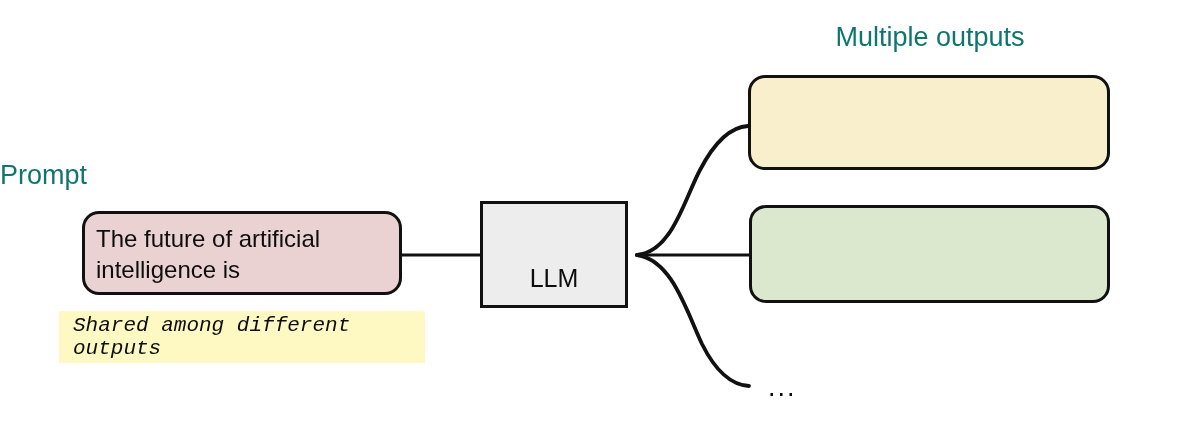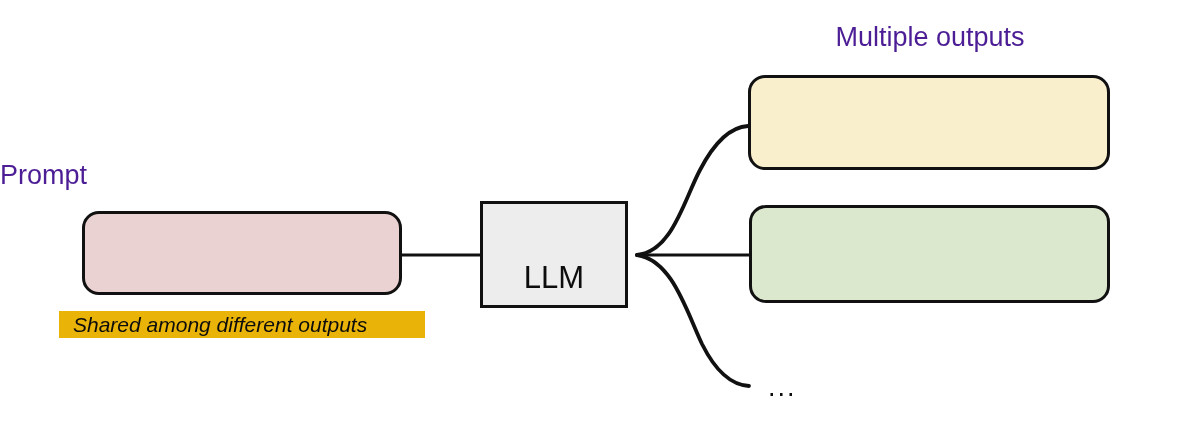--- a/index.html
+++ b/index.html
@@ -10,21 +10,21 @@
   #canvas {
     position: relative;
     width: 1200px;
     height: 426px;
     background: #ffffff;
     font-family: "Liberation Sans", sans-serif;
     overflow: hidden;
   }
   .label {
     position: absolute;
-    color: #4c1d95;
+    color: #0f766e;
     font-size: 27px;
     line-height: 1.15;
     white-space: nowrap;
   }
   #prompt-label {
     left: 0; top: 160px;
     width: 484px;
     text-align: left;
   }
   #outputs-label {
@@ -47,44 +47,45 @@
     position: absolute;
     left: 96px; top: 223px;
     width: 300px;
     font-size: 24px;
     line-height: 31px;
     color: #0d0d0d;
   }
   #shared-note {
     position: absolute;
     left: 59px; top: 311px;
-    width: 366px; height: 27px;
-    background: #eab308;
+    width: 366px; height: 52px;
+    background: #fef9c3;
     display: flex;
     align-items: center;
+    font-family: Liberation Mono, monospace;
   }
   #shared-note-text {
     font-size: 21px;
     font-style: italic;
     color: #0d0d0d;
     padding-left: 14px;
   }
   #llm-box {
     position: absolute;
     box-sizing: border-box;
     left: 480px; top: 201px;
     width: 148px; height: 107px;
     background: #ededed;
     border: 3px solid #111111;
     display: flex;
     align-items: center;
     justify-content: center;
   }
   #llm-label {
-    font-size: 31px;
+    font-size: 25px;
     color: #0d0d0d;
     margin-top: 47px;
   }
   #output-box-1 {
     left: 748px; top: 75px;
     width: 362px; height: 95px;
     background: #faefcc;
   }
   #output-box-2 {
     left: 749px; top: 205px;
@@ -114,20 +115,21 @@
     <path d="M 402 255 L 481 255" fill="none" stroke="#111111" stroke-width="3.2"></path>
     <path d="M 637 255 C 672 252 684 200 700 170 C 714 143 730 127 748 126" fill="none" stroke="#111111" stroke-width="3.8" stroke-linecap="round"></path>
     <path d="M 637 255 L 749 255" fill="none" stroke="#111111" stroke-width="3.2" stroke-linecap="round"></path>
     <path d="M 637 255 C 672 260 686 310 702 344 C 716 372 731 385 749 386" fill="none" stroke="#111111" stroke-width="3.8" stroke-linecap="round"></path>
   </svg>
 
   <div class="label" id="prompt-label">Prompt</div>
 
   <div class="rbox" id="prompt-box"></div>
 
+  <div id="prompt-text">The future of artificial intelligence is</div>
 
   <div id="shared-note">
     <span id="shared-note-text">Shared among different outputs</span>
   </div>
 
   <div id="llm-box">
     <span id="llm-label">LLM</span>
   </div>
 
   <div class="label" id="outputs-label">Multiple outputs</div>

